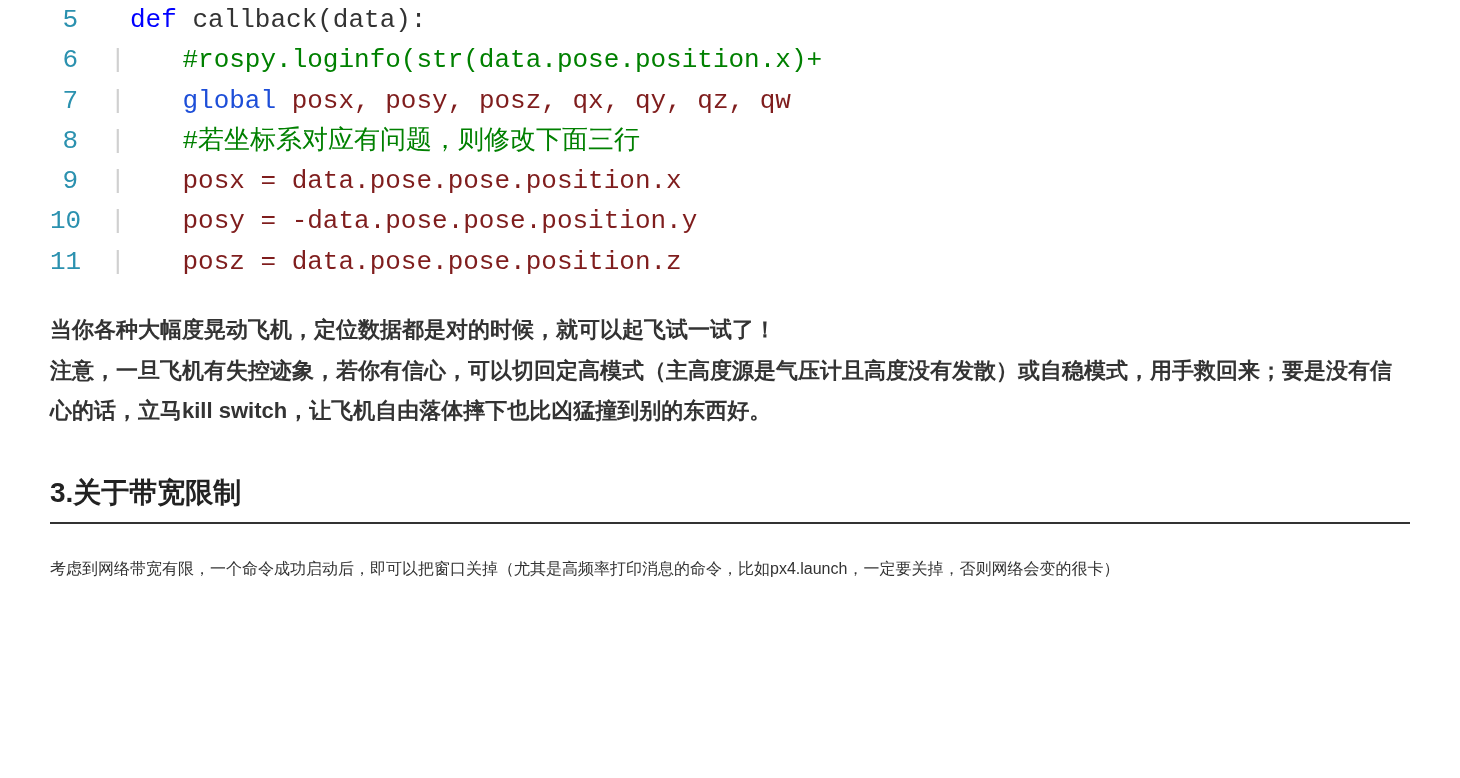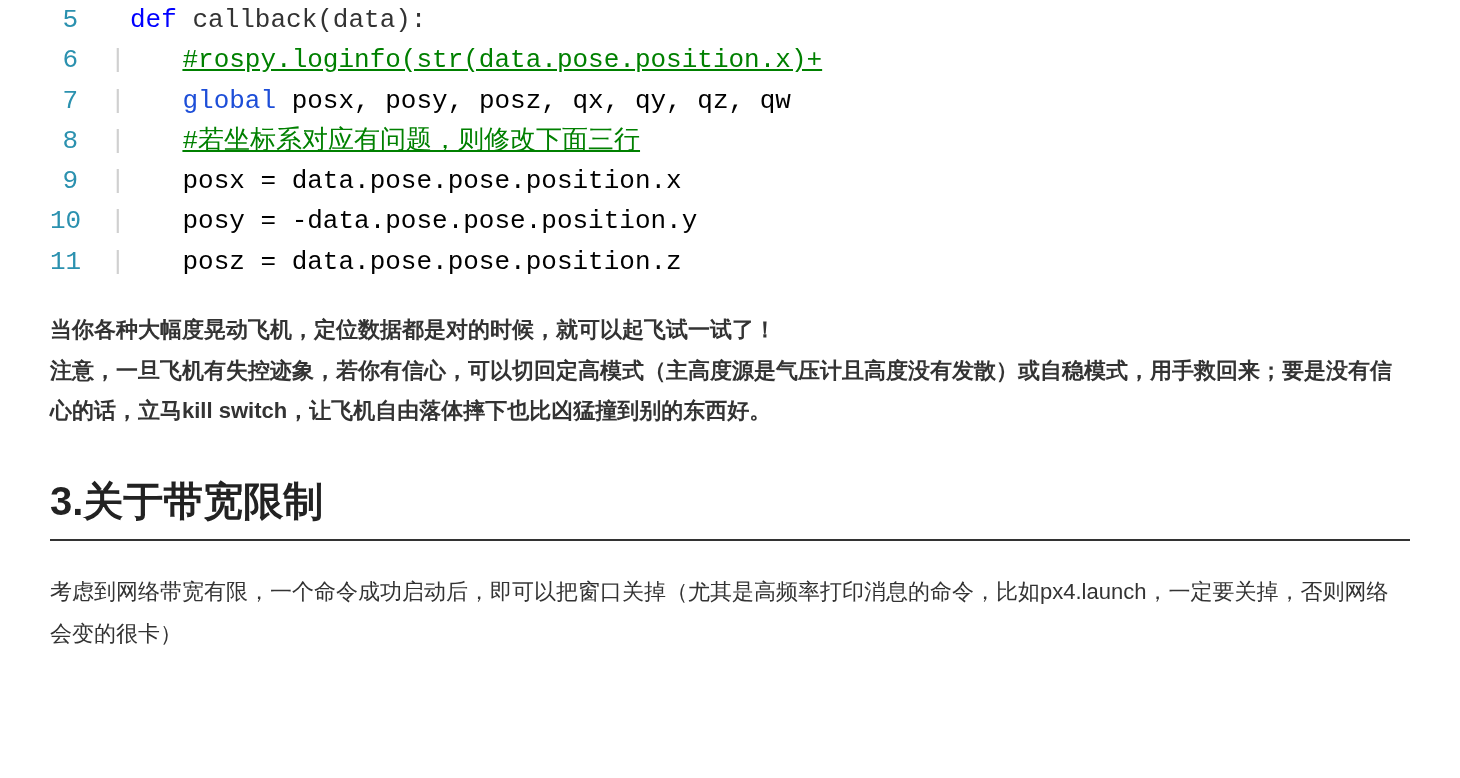--- a/index.html
+++ b/index.html
@@ -32,41 +32,41 @@
     padding-right: 32px;
     flex: 0 0 auto;
   }
   .indent-guide {
     color: #d0d0d0;
     padding-right: 10px;
   }
   .k-def { color: #0000ff; margin-left: 20px; }
   .k-global { color: #1d4ed8; }
   .fn { color: #333; }
-  .comment { color: #008000; text-decoration: underline; }
-  .plain { color: #000000; }
+  .comment { color: #008000; }
+  .plain { color: #7f1d1d; }
   .prose {
     font-size: 22px;
     line-height: 1.85;
     color: #333;
   }
   .prose p { margin: 0; font-weight: bold; }
   .bold { font-weight: 700; }
   h2.section {
-    font-size: 40px;
+    font-size: 28px;
     font-weight: 700;
     margin-top: 42px;
     margin-bottom: 12px;
     padding-bottom: 10px;
     border-bottom: 2px solid #333;
     color: #222;
   }
   .prose2 {
     margin-top: 30px;
-    font-size: 22px;
+    font-size: 16px;
     line-height: 1.9;
     color: #333;
   }
 </style>
 </head>
 <body>
 
 <div class="code-block" id="code"><div class="code-line"><span class="lineno">5</span><span><span class="k-def">def</span><span class="plain"> </span><span class="fn">callback(data):</span></span></div><div class="code-line"><span class="lineno">6</span><span><span class="indent-guide">|   </span><span class="comment">#rospy.loginfo(str(data.pose.position.x)+</span></span></div><div class="code-line"><span class="lineno">7</span><span><span class="indent-guide">|   </span><span class="k-global">global</span><span class="plain"> posx, posy, posz, qx, qy, qz, qw</span></span></div><div class="code-line"><span class="lineno">8</span><span><span class="indent-guide">|   </span><span class="comment">#若坐标系对应有问题，则修改下面三行</span></span></div><div class="code-line"><span class="lineno">9</span><span><span class="indent-guide">|   </span><span class="plain">posx = data.pose.pose.position.x</span></span></div><div class="code-line"><span class="lineno">10</span><span><span class="indent-guide">|   </span><span class="plain">posy = -data.pose.pose.position.y</span></span></div><div class="code-line"><span class="lineno">11</span><span><span class="indent-guide">|   </span><span class="plain">posz = data.pose.pose.position.z</span></span></div></div>
 
 <div class="prose">

